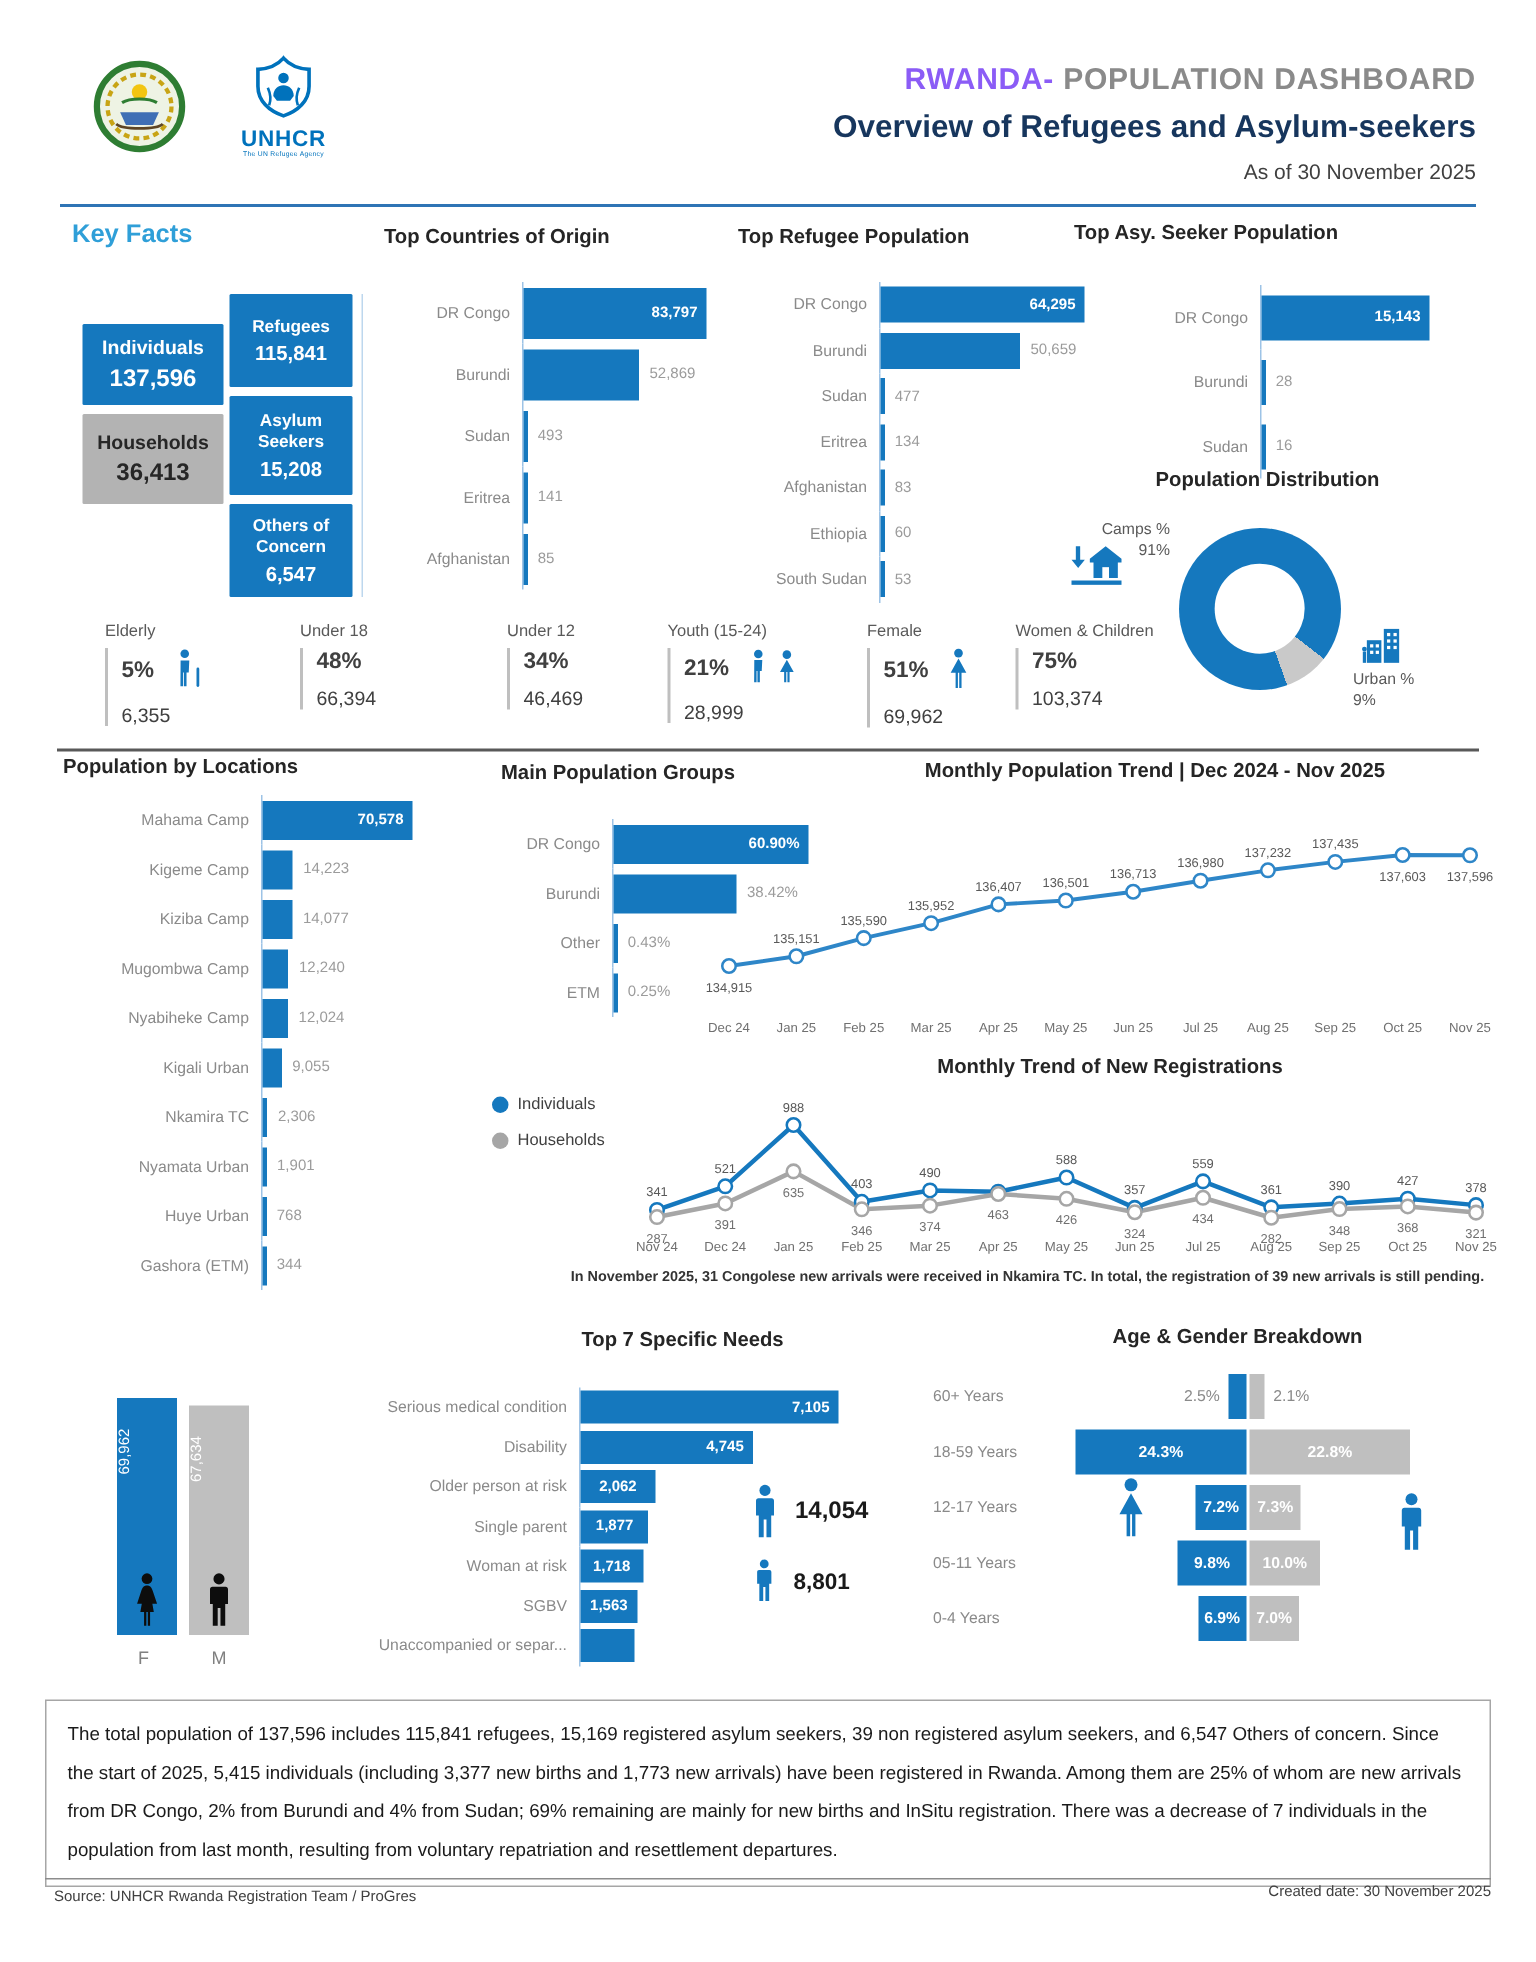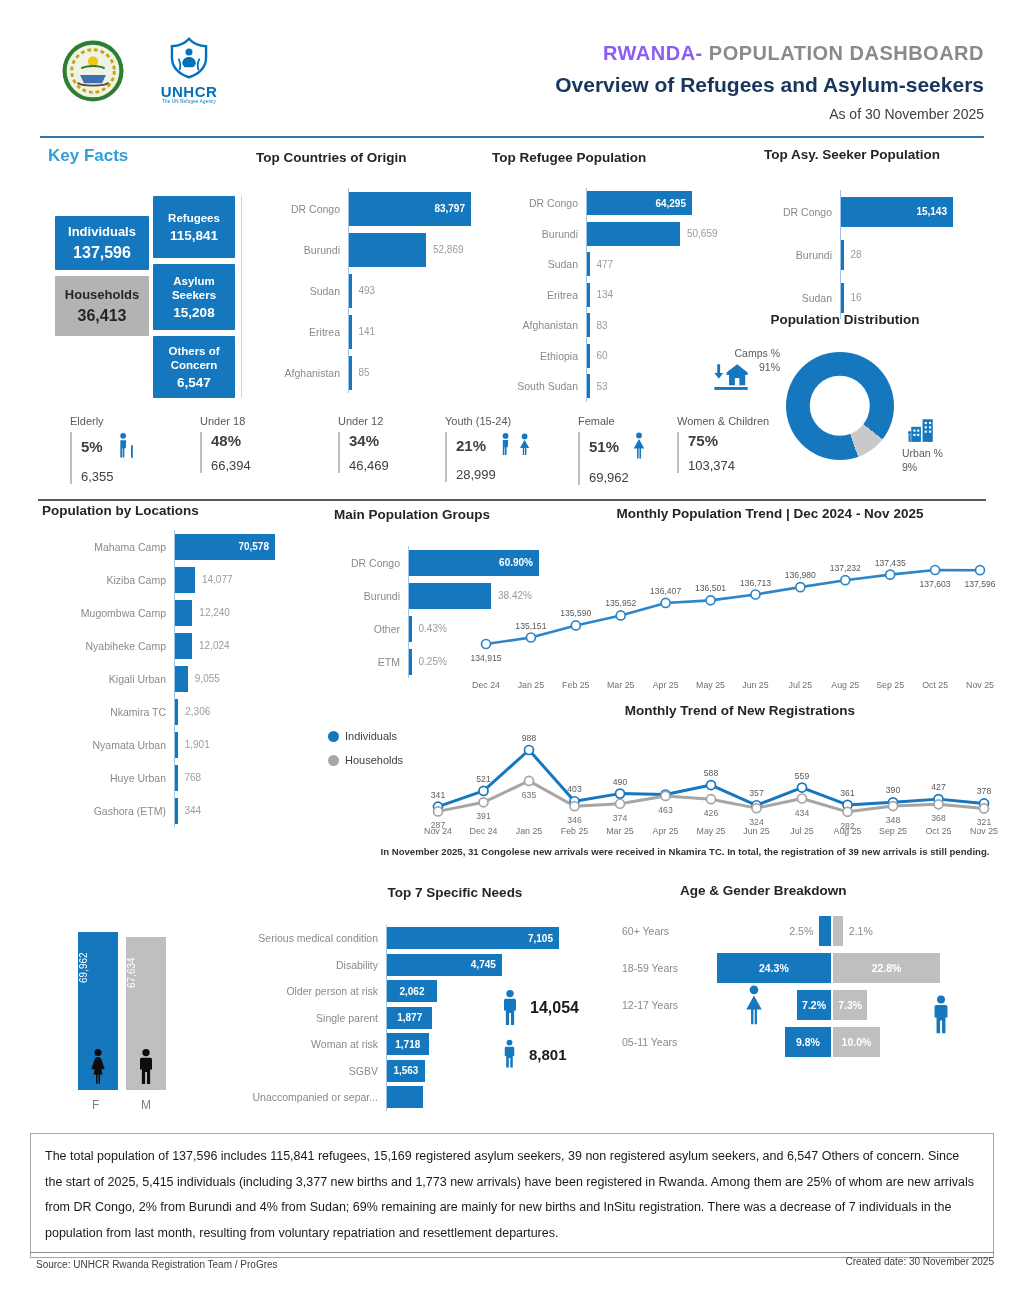--- a/index.html
+++ b/index.html
@@ -168,21 +168,21 @@
           <span class="hval">85</span>
         </div>
       </div>
     </div>
 
   <div class="abs sec-title" style="left:492px;top:150px;">Top Refugee Population</div>
   <div class="abs" style="left:492px;top:188px;">
       <div class="hrow" style="height: 30.5px;">
         <div class="hlab" style="width: 86px;">DR Congo</div>
         <div class="htrk">
-          <div class="hfill" style="width: 105px; height: 24px;">
+          <div class="hfill" style="width: 136px; height: 24px;">
             <span class="hval in">64,295</span>
           </div>
         </div>
       </div>
       <div class="hrow" style="height: 30.5px;">
         <div class="hlab" style="width: 86px;">Burundi</div>
         <div class="htrk">
           <div class="hfill" style="width: 92.974px; height: 24px;"></div>
           <span class="hval">50,659</span>
         </div>
@@ -217,21 +217,21 @@
       </div>
       <div class="hrow" style="height: 30.5px;">
         <div class="hlab" style="width: 86px;">South Sudan</div>
         <div class="htrk">
           <div class="hfill" style="width: 2.5px; height: 24px;"></div>
           <span class="hval">53</span>
         </div>
       </div>
     </div>
 
-  <div class="abs sec-title" style="left:764px;top:147px;">Top Asy. Seeker Population</div>
+  <div class="abs sec-title" style="left:716px;top:147px;">Top Asy. Seeker Population</div>
   <div class="abs" style="left:748px;top:190px;">
       <div class="hrow" style="height: 43px;">
         <div class="hlab" style="width: 84px;">DR Congo</div>
         <div class="htrk">
           <div class="hfill" style="width: 112px; height: 30px;">
             <span class="hval in">15,143</span>
           </div>
         </div>
       </div>
       <div class="hrow" style="height: 43px;">
@@ -371,20 +371,27 @@
   <div class="abs stats-rule" style="left:38px;top:499px;width:948px;"></div>
 
   <div class="abs sec-title" style="left:42px;top:503px;">Population by Locations</div>
   <div class="abs" style="left:40px;top:530px;">
       <div class="hrow" style="height: 33px;">
         <div class="hlab" style="width: 126px;">Mahama Camp</div>
         <div class="htrk">
           <div class="hfill" style="width: 100px; height: 26px;">
             <span class="hval in">70,578</span>
           </div>
+        </div>
+      </div>
+      <div class="hrow" style="height: 33px;">
+        <div class="hlab" style="width: 126px;">Kigeme Camp</div>
+        <div class="htrk">
+          <div class="hfill" style="width: 20.1522px; height: 26px;"></div>
+          <span class="hval">14,223</span>
         </div>
       </div>
       <div class="hrow" style="height: 33px;">
         <div class="hlab" style="width: 126px;">Kiziba Camp</div>
         <div class="htrk">
           <div class="hfill" style="width: 19.9453px; height: 26px;"></div>
           <span class="hval">14,077</span>
         </div>
       </div>
       <div class="hrow" style="height: 33px;">
@@ -681,21 +688,21 @@
     <span style="font-size:16px;font-weight:bold;color:#1a1a1a;">14,054</span>
   </div>
   <div class="abs" style="left:500px;top:1038px;display:flex;align-items:center;gap:10px;">
     <svg viewBox="0 0 22 34" width="19" height="32" fill="#1578be">
       <circle cx="11" cy="3.8" r="3.4"></circle>
       <path d="M7 8.6h8c.9 0 1.5.7 1.5 1.6v9h-1.7v13.3h-2.9V21.6h-1.7v10.9H7.2V19.2H5.5v-9c0-.9.6-1.6 1.5-1.6z"></path>
     </svg>
     <span style="font-size:15px;font-weight:bold;color:#1a1a1a;">8,801</span>
   </div>
 
-  <div class="abs sec-title" style="left:680px;top:883px;width:290px;text-align:left;">Age &amp; Gender Breakdown</div>
+  <div class="abs sec-title" style="left:680px;top:883px;width:290px;text-align:center;">Age &amp; Gender Breakdown</div>
   <div class="abs" style="left:622px;top:912px;">
       <div class="prow">
         <div class="plab">60+ Years</div>
         <div class="pleft">
           <span class="pv gout">2.5%</span>
           <div class="fbar" style="width: 11.75px;"></div>
         </div>
         <div class="pright">
           <div class="mbar" style="width: 9.87px;"></div>
           <span class="pv gout">2.1%</span>
@@ -733,20 +740,33 @@
           <div class="fbar" style="width: 46.06px; text-align: right;">
             <span class="pv win">9.8%</span>
           </div>
         </div>
         <div class="pright">
           <div class="mbar" style="width: 47px;">
             <span class="pv win">10.0%</span>
           </div>
         </div>
       </div>
+      <div class="prow">
+        <div class="plab">0-4 Years</div>
+        <div class="pleft">
+          <div class="fbar" style="width: 32.43px;">
+            <span class="pv win">6.9%</span>
+          </div>
+        </div>
+        <div class="pright">
+          <div class="mbar" style="width: 32.9px;">
+            <span class="pv win">7.0%</span>
+          </div>
+        </div>
+      </div>
     </div>
   <div class="abs" style="left:740px;top:985px;">
     <svg viewBox="0 0 20 30" width="28" height="42" fill="#1578be">
       <circle cx="10" cy="3.5" r="3.1"></circle>
       <path d="M10 7.5l5.5 10h-3.4v10.5h-1.6V17.5h-.9v10.5H7.9V17.5H4.5z"></path>
     </svg>
   </div>
   <div class="abs" style="left:928px;top:995px;">
     <svg viewBox="0 0 22 34" width="26" height="40" fill="#1578be">
       <circle cx="11" cy="3.8" r="3.4"></circle>

